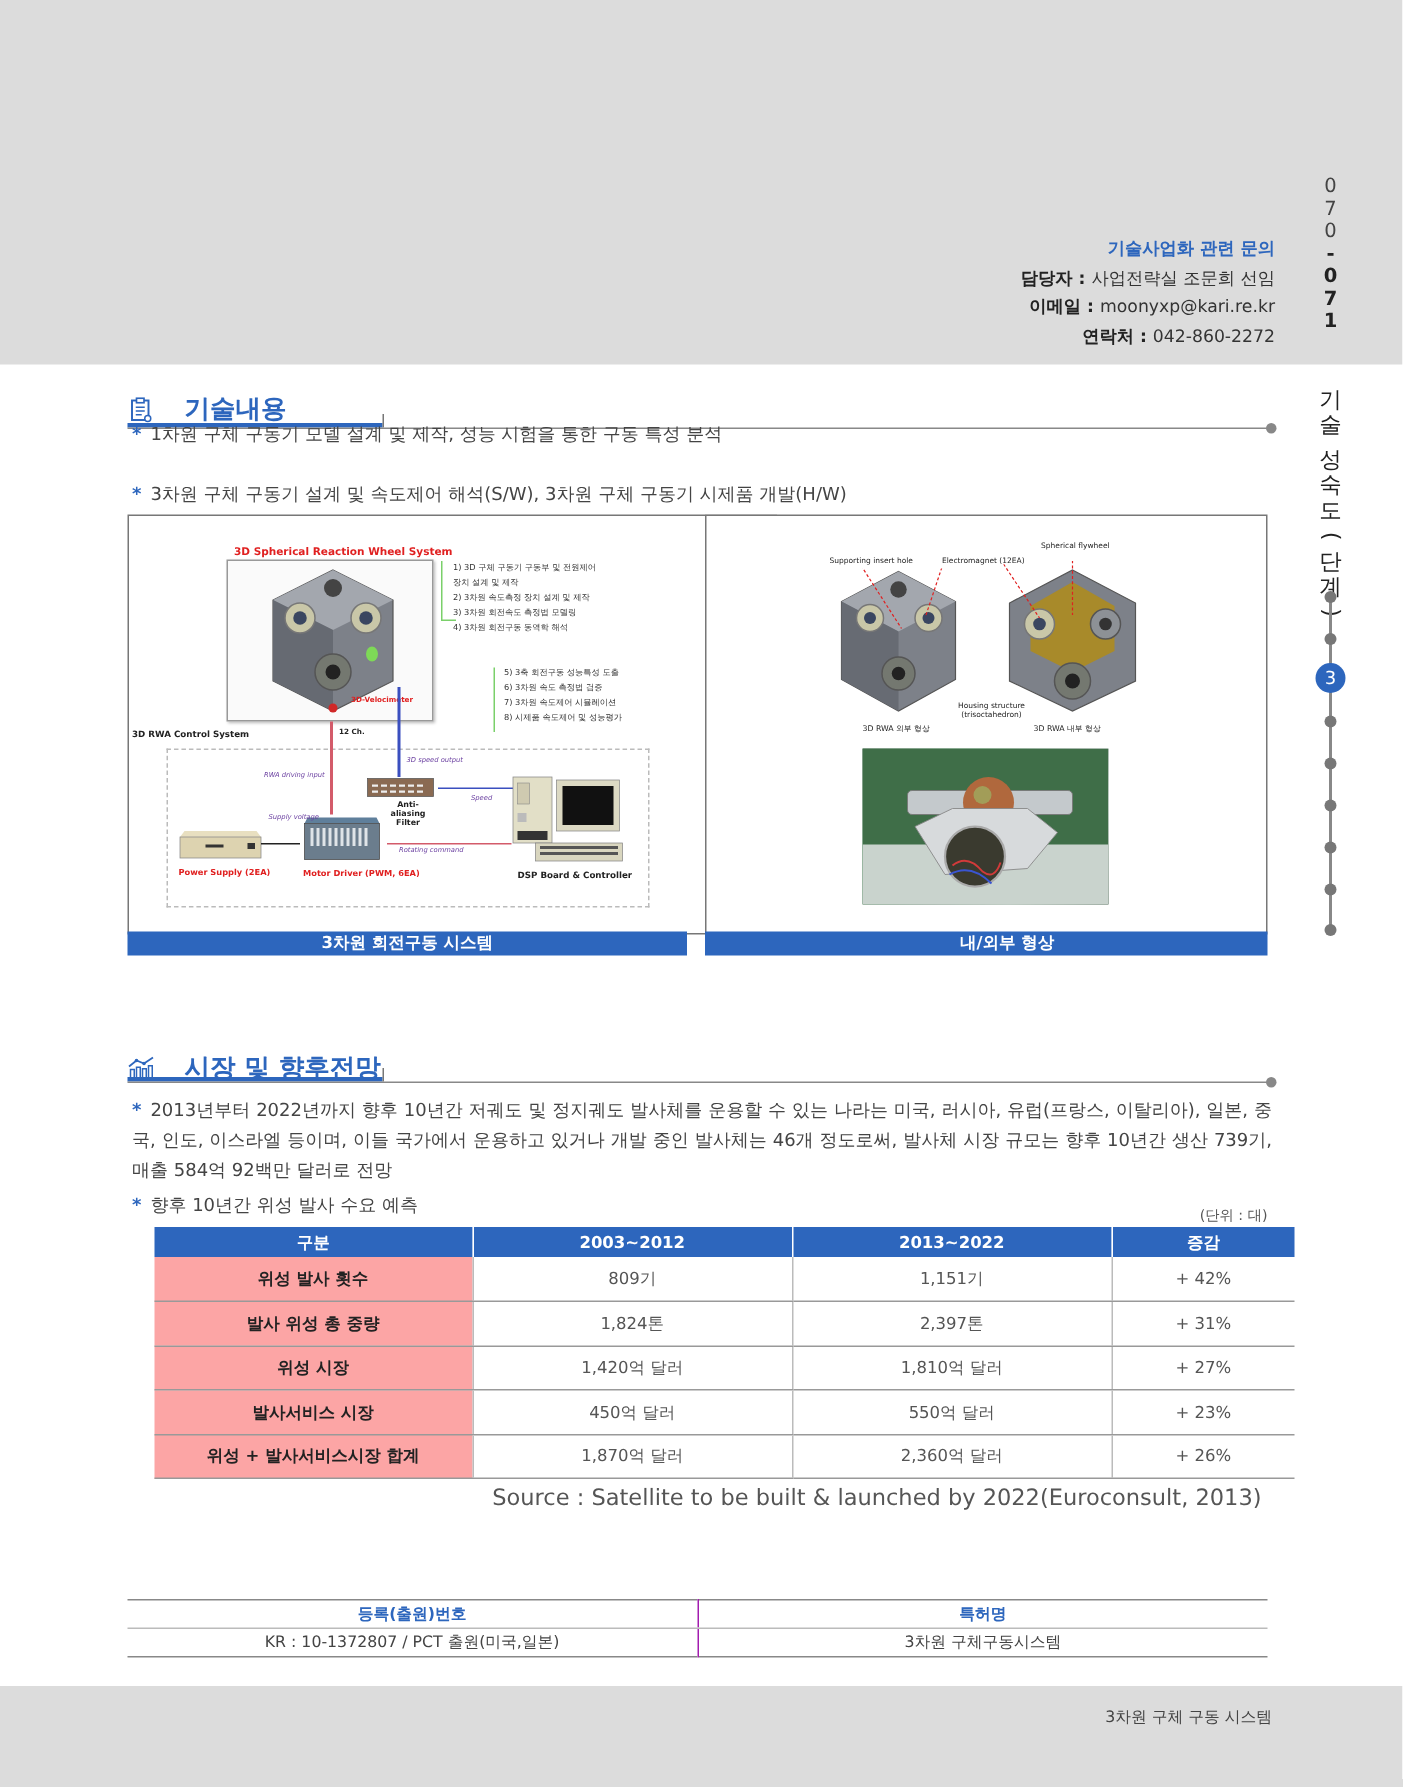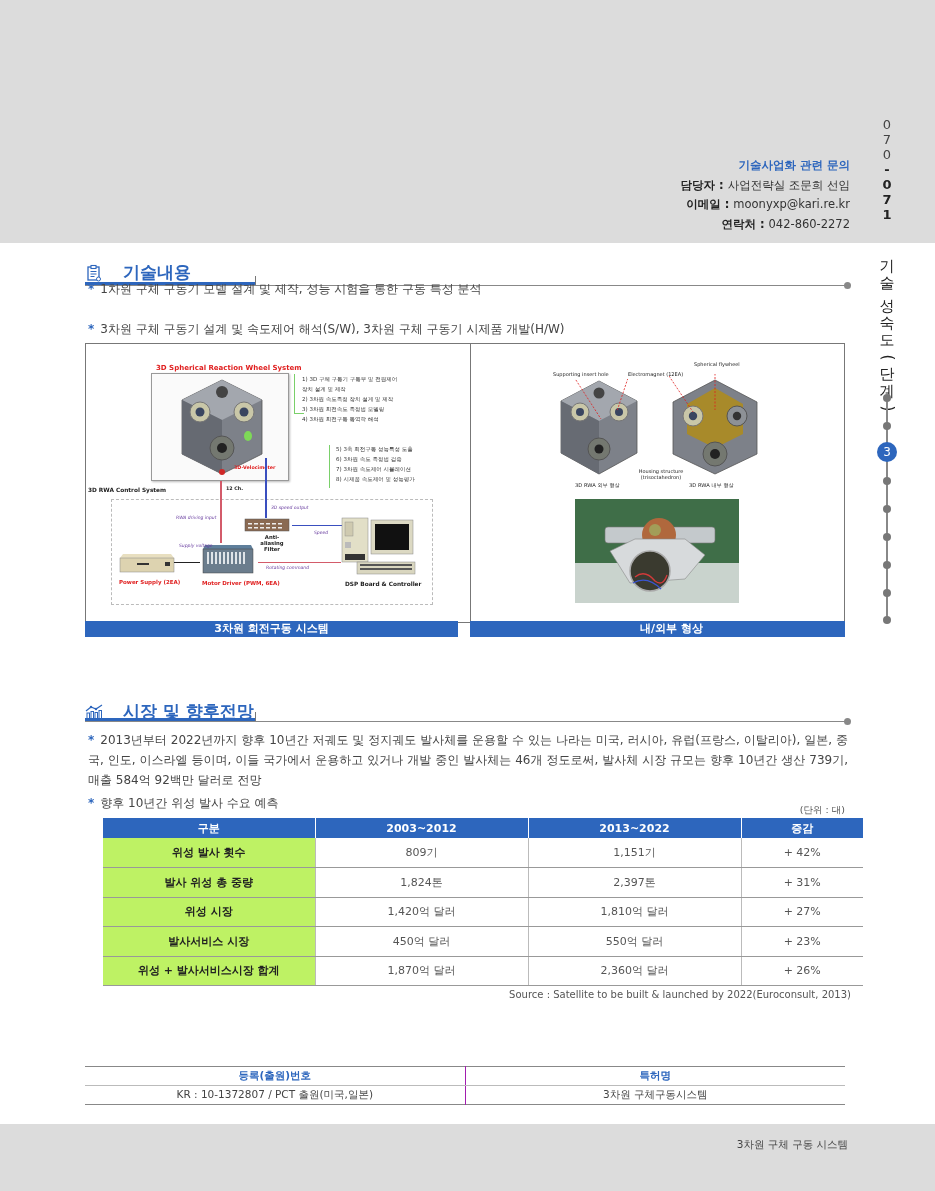--- a/index.html
+++ b/index.html
@@ -52,23 +52,23 @@
   .dashed-box { position: absolute; border: 1px dashed #bbb; }
   .line-red { position: absolute; background: #d35b6a; }
   .line-blue { position: absolute; background: #3a4fbf; }
 
   .photo { position: absolute; background: linear-gradient(135deg, #2f5a3a 0%, #4d8a5b 30%, #9aa6a0 55%, #cfd6d3 75%, #6c7770 100%); }
 
   table.market { position: absolute; left: 85px; top: 818px; width: 760px; border-collapse: collapse; font-size: 11px; margin-left: 18px; }
   table.market th { background: #2d66bd; color: #fff; height: 20px; font-weight: bold; border-left: 1px solid #fff; }
   table.market th:first-child { border-left: none; }
   table.market td { height: 29.5px; text-align: center; border-bottom: 1px solid #999; border-left: 1px solid #bbb; color: #555; }
-  table.market td:first-child { background: #bef264; border-left: none; color: #222; font-weight: bold; }
+  table.market td:first-child { background: #fca5a5; border-left: none; color: #222; font-weight: bold; }
   .unit { position: absolute; right: 90px; top: 804px; font-size: 9.5px; color: #555; }
-  .source { position: absolute; right: 84px; top: 989px; font-size: 10px; color: #555; }
+  .source { position: absolute; right: 94px; top: 989px; font-size: 15px; color: #555; }
 
   table.patent { position: absolute; left: 85px; top: 1066px; width: 760px; border-collapse: collapse; font-size: 10.5px; border-top: 1px solid #888; border-bottom: 1px solid #888; }
   table.patent th { color: #2d66bd; font-weight: bold; height: 19px; border-bottom: 1px solid #bbb; }
   table.patent td { height: 19px; text-align: center; color: #444; }
   table.patent th + th, table.patent td + td { border-left: 1px solid #a21caf; }
 
   .footer-title { position: absolute; right: 87px; top: 1138px; font-size: 10.5px; color: #444; }
 </style>
 </head>
 <body>

